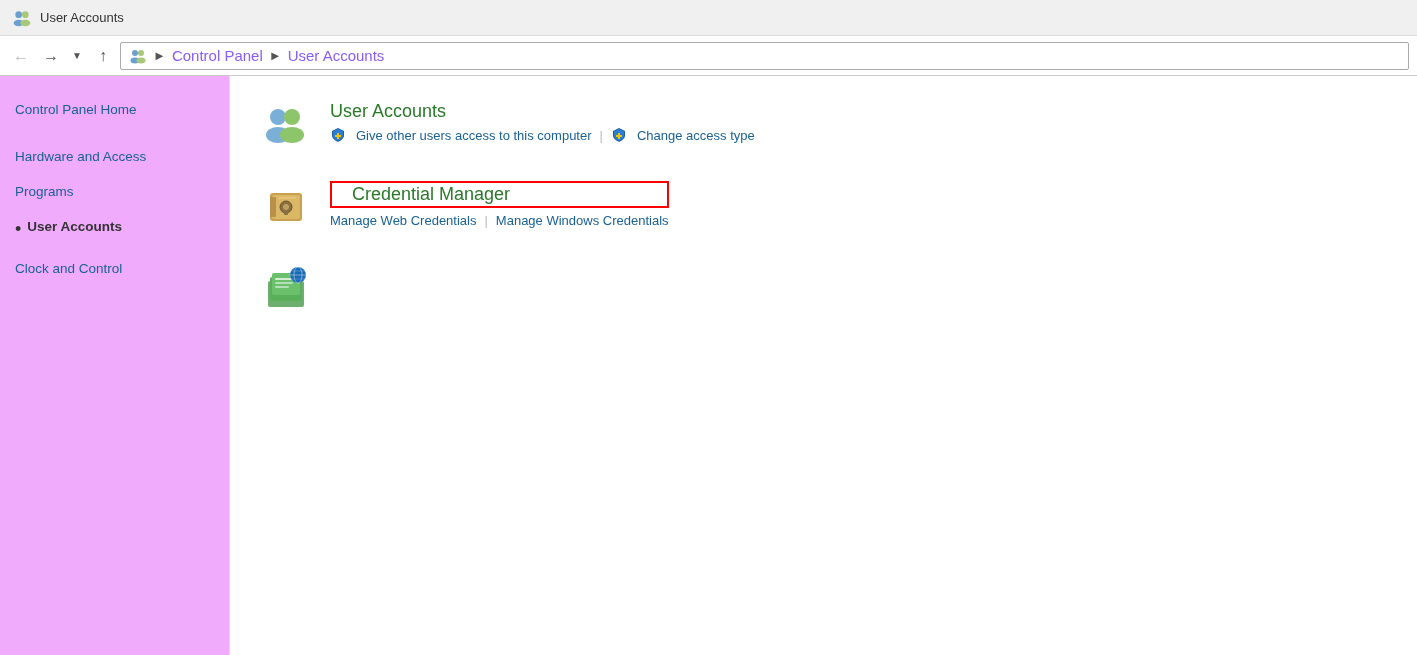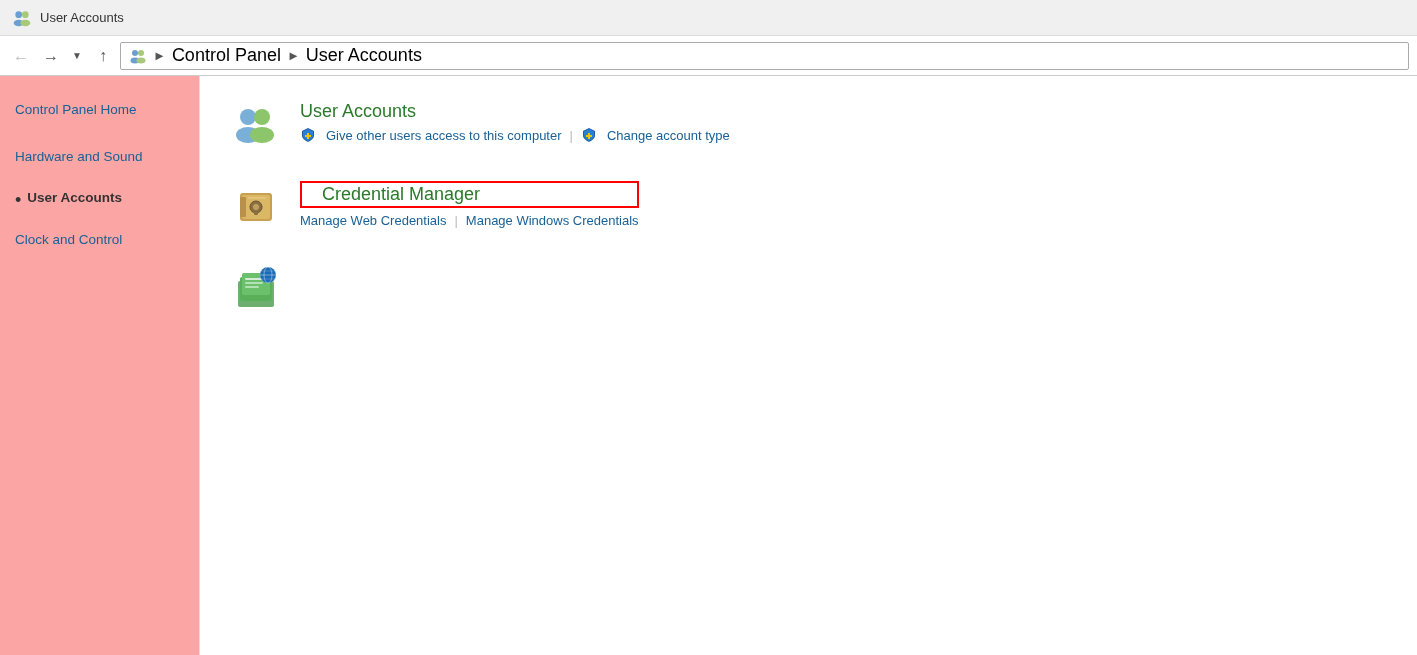--- a/index.html
+++ b/index.html
@@ -83,36 +83,36 @@
       width: 18px;
       height: 18px;
       flex-shrink: 0;
     }
     .address-separator {
       color: #555;
       font-size: 13px;
       margin: 0 2px;
     }
     .address-segment {
-      color: #000000;
-      font-size: 18px;
+      color: #8b5cf6;
+      font-size: 15px;
     }
 
     
     .main-container {
       display: flex;
       height: calc(655px - 36px - 40px);
     }
 
     
     .sidebar {
-      width: 200px;
+      width: 230px;
       padding: 20px 15px;
       border-right: 1px solid #e0e0e0;
-      background: #fca5a5;
+      background: #f0abfc;
     }
     .sidebar-item {
       padding: 5px 0;
       cursor: pointer;
     }
     .sidebar-item a {
       color: #1a6196;
       text-decoration: none;
       font-size: 13.5px;
       line-height: 1.4;
@@ -240,23 +240,26 @@
 <div class="main-container">
 
   <div class="sidebar">
     <div class="sidebar-item">
       <a>Control Panel Home</a>
     </div>
     <div class="sidebar-spacer"></div>
     <div class="sidebar-spacer"></div>
     <div class="sidebar-spacer"></div>
     <div class="sidebar-item">
-      <a>Hardware and Sound</a>
-    </div>
-    <div class="sidebar-spacer"></div>
+      <a>Hardware and Access</a>
+    </div>
+    <div class="sidebar-spacer"></div>
+    <div class="sidebar-item">
+      <a>Programs</a>
+    </div>
     <div class="sidebar-spacer"></div>
     <div class="sidebar-item active">
       <span class="bullet">•</span>
       <a>User Accounts</a>
     </div>
     <div class="sidebar-spacer"></div>
     <div class="sidebar-spacer"></div>
     <div class="sidebar-item">
       <a>Clock and Control</a>
     </div>
@@ -285,21 +288,21 @@
             <polygon points="7,6 9,6 9,8 11,8 11,10 9,10 9,12 7,12 7,10 5,10 5,8 7,8" fill="#f5c400"></polygon>
           </svg>
           <a class="panel-link">Give other users access to this computer</a>
           <span class="panel-divider">|</span>
 
           <svg class="shield-icon-inline" viewBox="0 0 16 16">
             <path d="M8 1 L14 4 L14 9 C14 12 8 15 8 15 C8 15 2 12 2 9 L2 4 Z" fill="#1e5fa8"></path>
             <path d="M8 2 L13 4.5 L13 9 C13 11.5 8 14 8 14 C8 14 3 11.5 3 9 L3 4.5 Z" fill="#2a7fd4"></path>
             <polygon points="7,6 9,6 9,8 11,8 11,10 9,10 9,12 7,12 7,10 5,10 5,8 7,8" fill="#f5c400"></polygon>
           </svg>
-          <a class="panel-link">Change account type</a>
+          <a class="panel-link">Change access type</a>
         </div>
       </div>
     </div>
 
     <div class="panel-item">
       <div class="panel-icon-wrap">
         <svg class="credential-icon-svg" viewBox="0 0 48 48">
 
           <rect x="8" y="10" width="32" height="28" rx="3" fill="#c8a050"></rect>
           <rect x="10" y="12" width="28" height="24" rx="2" fill="#dbb865"></rect>

